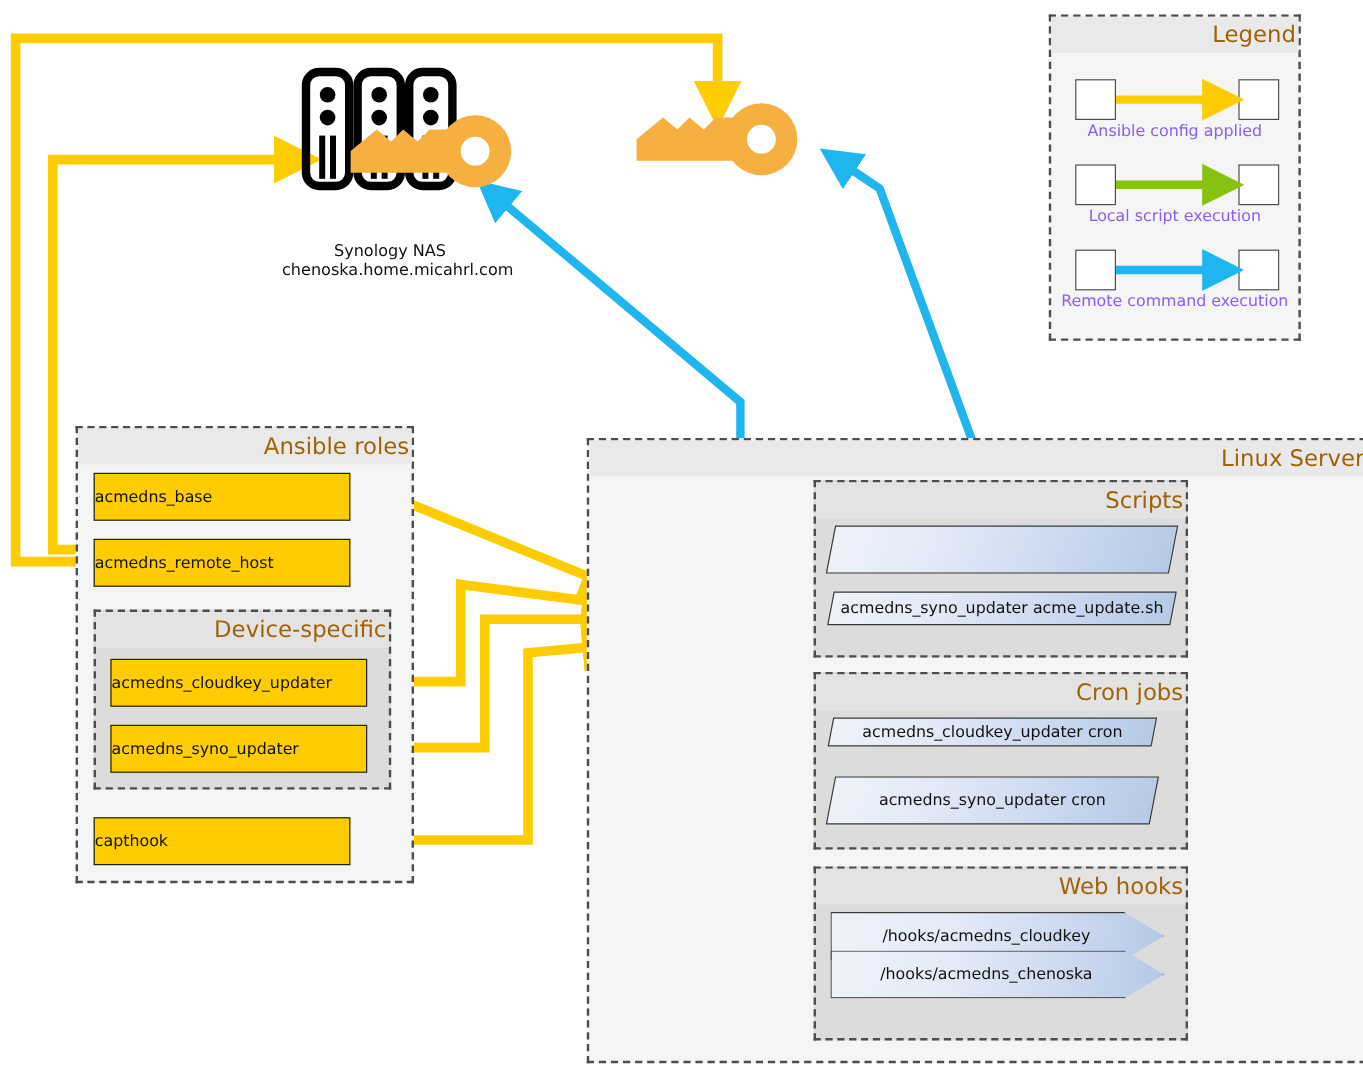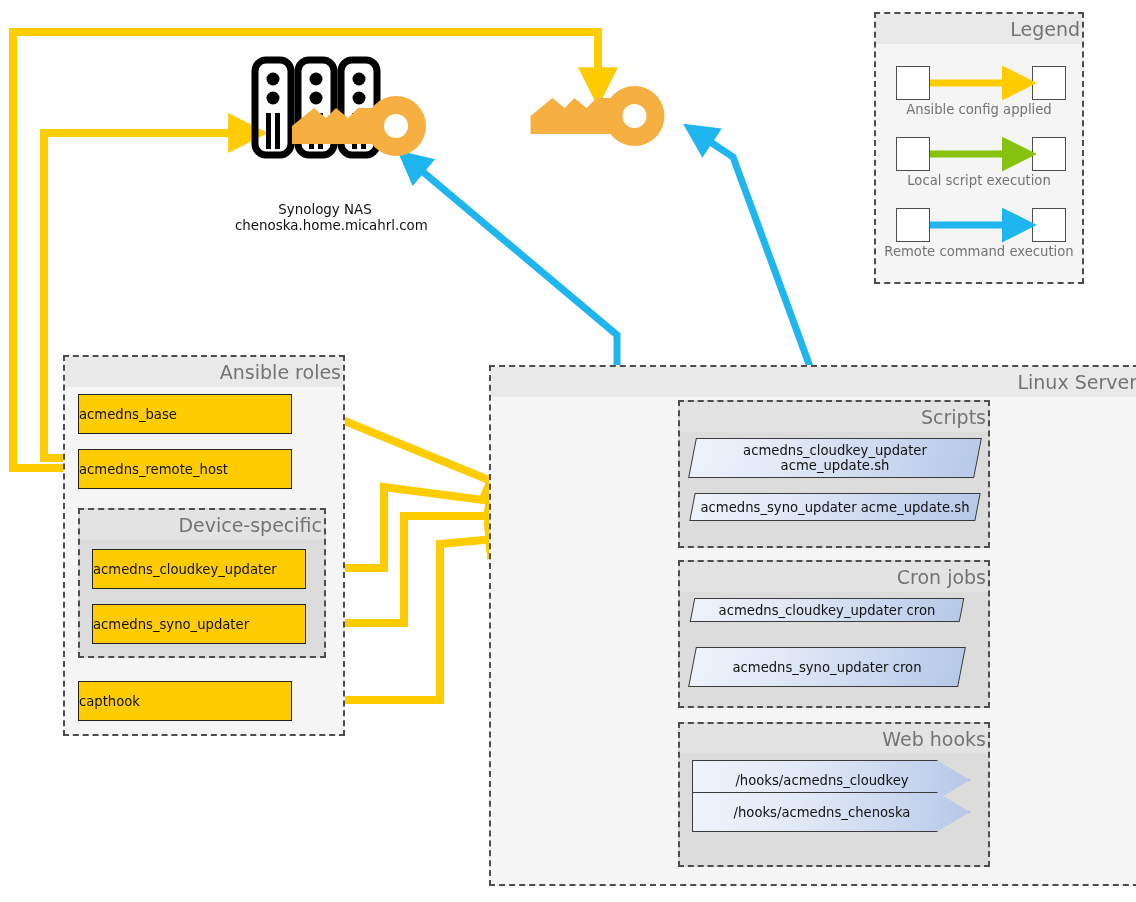--- a/index.html
+++ b/index.html
@@ -1,21 +1,21 @@
 <!DOCTYPE html>
 <html><head>
 <meta charset="utf-8">
 <style>
   html,body{margin:0;padding:0;background:#ffffff;}
   body{width:1136px;height:902px;font-family:"DejaVu Sans","Liberation Sans",sans-serif;}
   #stage{position:relative;width:1136px;height:902px;overflow:hidden;background:#fff;}
   #wires{position:absolute;left:0;top:0;width:1136px;height:902px;pointer-events:none;}
   .grp{position:absolute;border:2px dashed #4d4d4d;box-sizing:border-box;background:#f5f5f5;}
   .grp>.ttl{position:absolute;left:0;top:0;right:0;height:30px;background:#e9e9e9;
-            text-align:right;color:#737373;font-size:19px;line-height:30px;
+            text-align:right;color:#a16207;font-size:19px;line-height:30px;
             padding-right:2px;box-sizing:border-box;white-space:nowrap;overflow:hidden;}
   .grp.inner{background:#dcdcdc;}
   .grp.inner>.ttl{background:#e3e3e3;}
   .ybox{position:absolute;background:#ffcc00;border:1.6px solid #222;box-sizing:border-box;
         display:flex;align-items:center;color:#111;font-size:13.2px;
         text-align:center;}
   .pgram{position:absolute;color:#111;font-size:13.2px;display:flex;align-items:center;
          justify-content:center;text-align:center;box-sizing:border-box;}
   .pgram .sk{position:absolute;left:0;top:0;width:100%;height:100%;
              background:linear-gradient(100deg,#eef2fa 0%,#e3eaf7 30%,#c6d5ee 75%,#b6c9e7 100%);
@@ -27,21 +27,21 @@
   .hook .sk{position:absolute;left:0;top:0;width:100%;height:100%;
             background:linear-gradient(95deg,#eef2fa 0%,#e4ebf8 35%,#c2d2ec 85%,#b4c7e6 100%);
             border:1.6px solid #3a3a3a;box-sizing:border-box;
             clip-path:polygon(0 0,88% 0,100% 50%,88% 100%,0 100%);}
   .hook .tx{position:relative;z-index:2;padding:0 18px 0 0;}
   .dev{position:absolute;text-align:center;color:#111;font-size:13.4px;line-height:16px;}
   .devcap{margin-top:2px;white-space:nowrap;}
   .legend{position:absolute;}
   .lgbox{position:absolute;width:34px;height:34px;border:1.8px solid #4d4d4d;background:#fff;
          box-sizing:border-box;}
-  .lglbl{position:absolute;width:100%;text-align:center;font-size:13.2px;color:#737373;}
+  .lglbl{position:absolute;width:100%;text-align:center;font-size:13.2px;color:#8b5cf6;}
 </style>
 </head>
 <body>
 
 <div id="stage">
 
   <svg id="wires" viewBox="0 0 1136 902">
     <defs>
       <marker id="ay" markerWidth="5" markerHeight="5" refX="2.6" refY="2.5" orient="auto">
         <path d="M0,0 L5,2.5 L0,5 Z" fill="#ffcc00"></path>
@@ -238,21 +238,20 @@
 
   <div class="grp" style="left:489px;top:365px;width:660px;height:521px;">
     <div class="ttl" style="padding-right:10px;">Linux Server</div>
   </div>
 
   <div class="grp inner" style="left:678px;top:400px;width:312px;height:148px;">
     <div class="ttl">Scripts</div>
   </div>
   <div class="pgram" style="left:692px;top:438px;width:286px;height:40px;">
     <span class="sk"></span>
-    <span class="tx">acmedns_cloudkey_updater acme_update.sh</span>
   </div>
   <div class="pgram" style="left:692px;top:493px;width:286px;height:28px;">
     <span class="sk"></span>
     <span class="tx">acmedns_syno_updater acme_update.sh</span>
   </div>
 
   <div class="grp inner" style="left:678px;top:560px;width:312px;height:148px;">
     <div class="ttl">Cron jobs</div>
   </div>
   <div class="pgram" style="left:692px;top:598px;width:270px;height:24px;">

